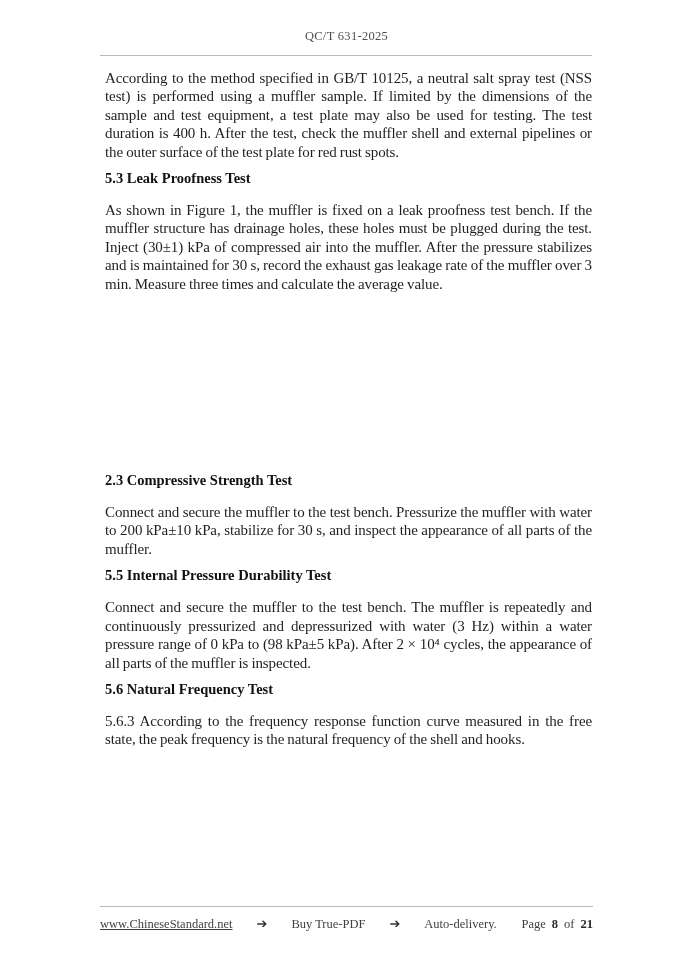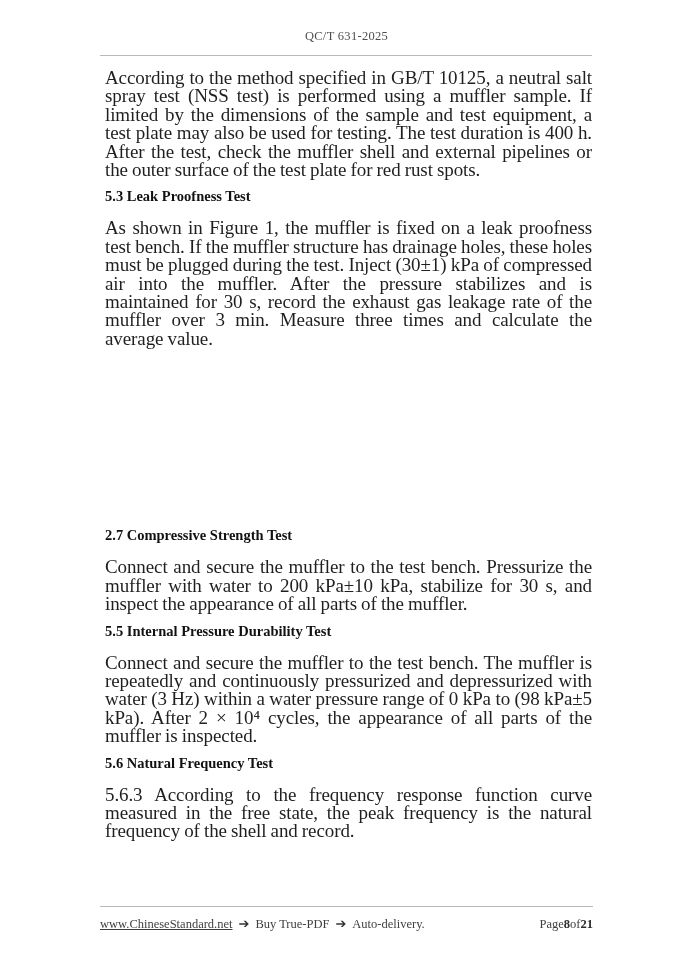--- a/index.html
+++ b/index.html
@@ -31,21 +31,21 @@
   .content { margin: 0 101px 0 105px; }
   .content h2 {
     font-size: 14.5px;
     font-weight: bold;
     color: #111111;
     margin-top: 8px;
     line-height: 19px;
   }
   .content h2.first { margin-top: 24px; }
   .content p {
-    font-size: 19px;
+    font-size: 15px;
     line-height: 18.4px;
     text-align: justify;
     margin-top: 13px;
     letter-spacing: -0.1px;
     word-spacing: -0.5px;
     color: #1f1f1f;
   }
   .figure-space { height: 170px; }
 
   
@@ -61,28 +61,28 @@
     height: 0;
   }
   .footer-row {
     margin-top: 9px;
     display: flex;
     justify-content: space-between;
     align-items: baseline;
     font-size: 12.5px;
     color: #3f3f3f;
   }
-  .footer-left { display: flex; align-items: baseline; gap: 6px; }
+  .footer-left { display: flex; align-items: baseline; gap: 24px; }
   .site-link {
     color: #3f3f3f;
     text-decoration: underline;
     cursor: pointer;
   }
   .arrow { font-size: 13px; color: #333333; }
-  .footer-right { display: flex; align-items: center; }
+  .footer-right { display: flex; align-items: center; gap: 6px; }
   .footer-right b { color: #2b2b2b; }
 </style>
 </head>
 <body>
 
 <div class="page">
 
   <div class="doc-header">
     <div class="doc-number">QC/T 631-2025</div>
     <hr class="header-rule">
@@ -90,28 +90,28 @@
 
   <div class="content">
 
     <p>According to the method specified in GB/T 10125, a neutral salt spray test (NSS test) is performed using a muffler sample. If limited by the dimensions of the sample and test equipment, a test plate may also be used for testing. The test duration is 400 h. After the test, check the muffler shell and external pipelines or the outer surface of the test plate for red rust spots.</p>
 
     <h2>5.3 Leak Proofness Test</h2>
     <p>As shown in Figure 1, the muffler is fixed on a leak proofness test bench. If the muffler structure has drainage holes, these holes must be plugged during the test. Inject (30±1) kPa of compressed air into the muffler. After the pressure stabilizes and is maintained for 30 s, record the exhaust gas leakage rate of the muffler over 3 min. Measure three times and calculate the average value.</p>
 
     <div class="figure-space"></div>
 
-    <h2>2.7 Compressive Strength Test</h2>
+    <h2>2.3 Compressive Strength Test</h2>
     <p>Connect and secure the muffler to the test bench. Pressurize the muffler with water to 200 kPa±10 kPa, stabilize for 30 s, and inspect the appearance of all parts of the muffler.</p>
 
     <h2>5.5 Internal Pressure Durability Test</h2>
     <p>Connect and secure the muffler to the test bench. The muffler is repeatedly and continuously pressurized and depressurized with water (3 Hz) within a water pressure range of 0 kPa to (98 kPa±5 kPa). After 2 × 10⁴ cycles, the appearance of all parts of the muffler is inspected.</p>
 
     <h2>5.6 Natural Frequency Test</h2>
-    <p>5.6.3 According to the frequency response function curve measured in the free state, the peak frequency is the natural frequency of the shell and record.</p>
+    <p>5.6.3 According to the frequency response function curve measured in the free state, the peak frequency is the natural frequency of the shell and hooks.</p>
 
   </div>
 
   <div class="page-footer">
     <hr class="footer-rule">
     <div class="footer-row">
       <div class="footer-left">
         <a class="site-link">www.ChineseStandard.net</a>
         <span class="arrow">➔</span>
         <span>Buy True-PDF</span>

